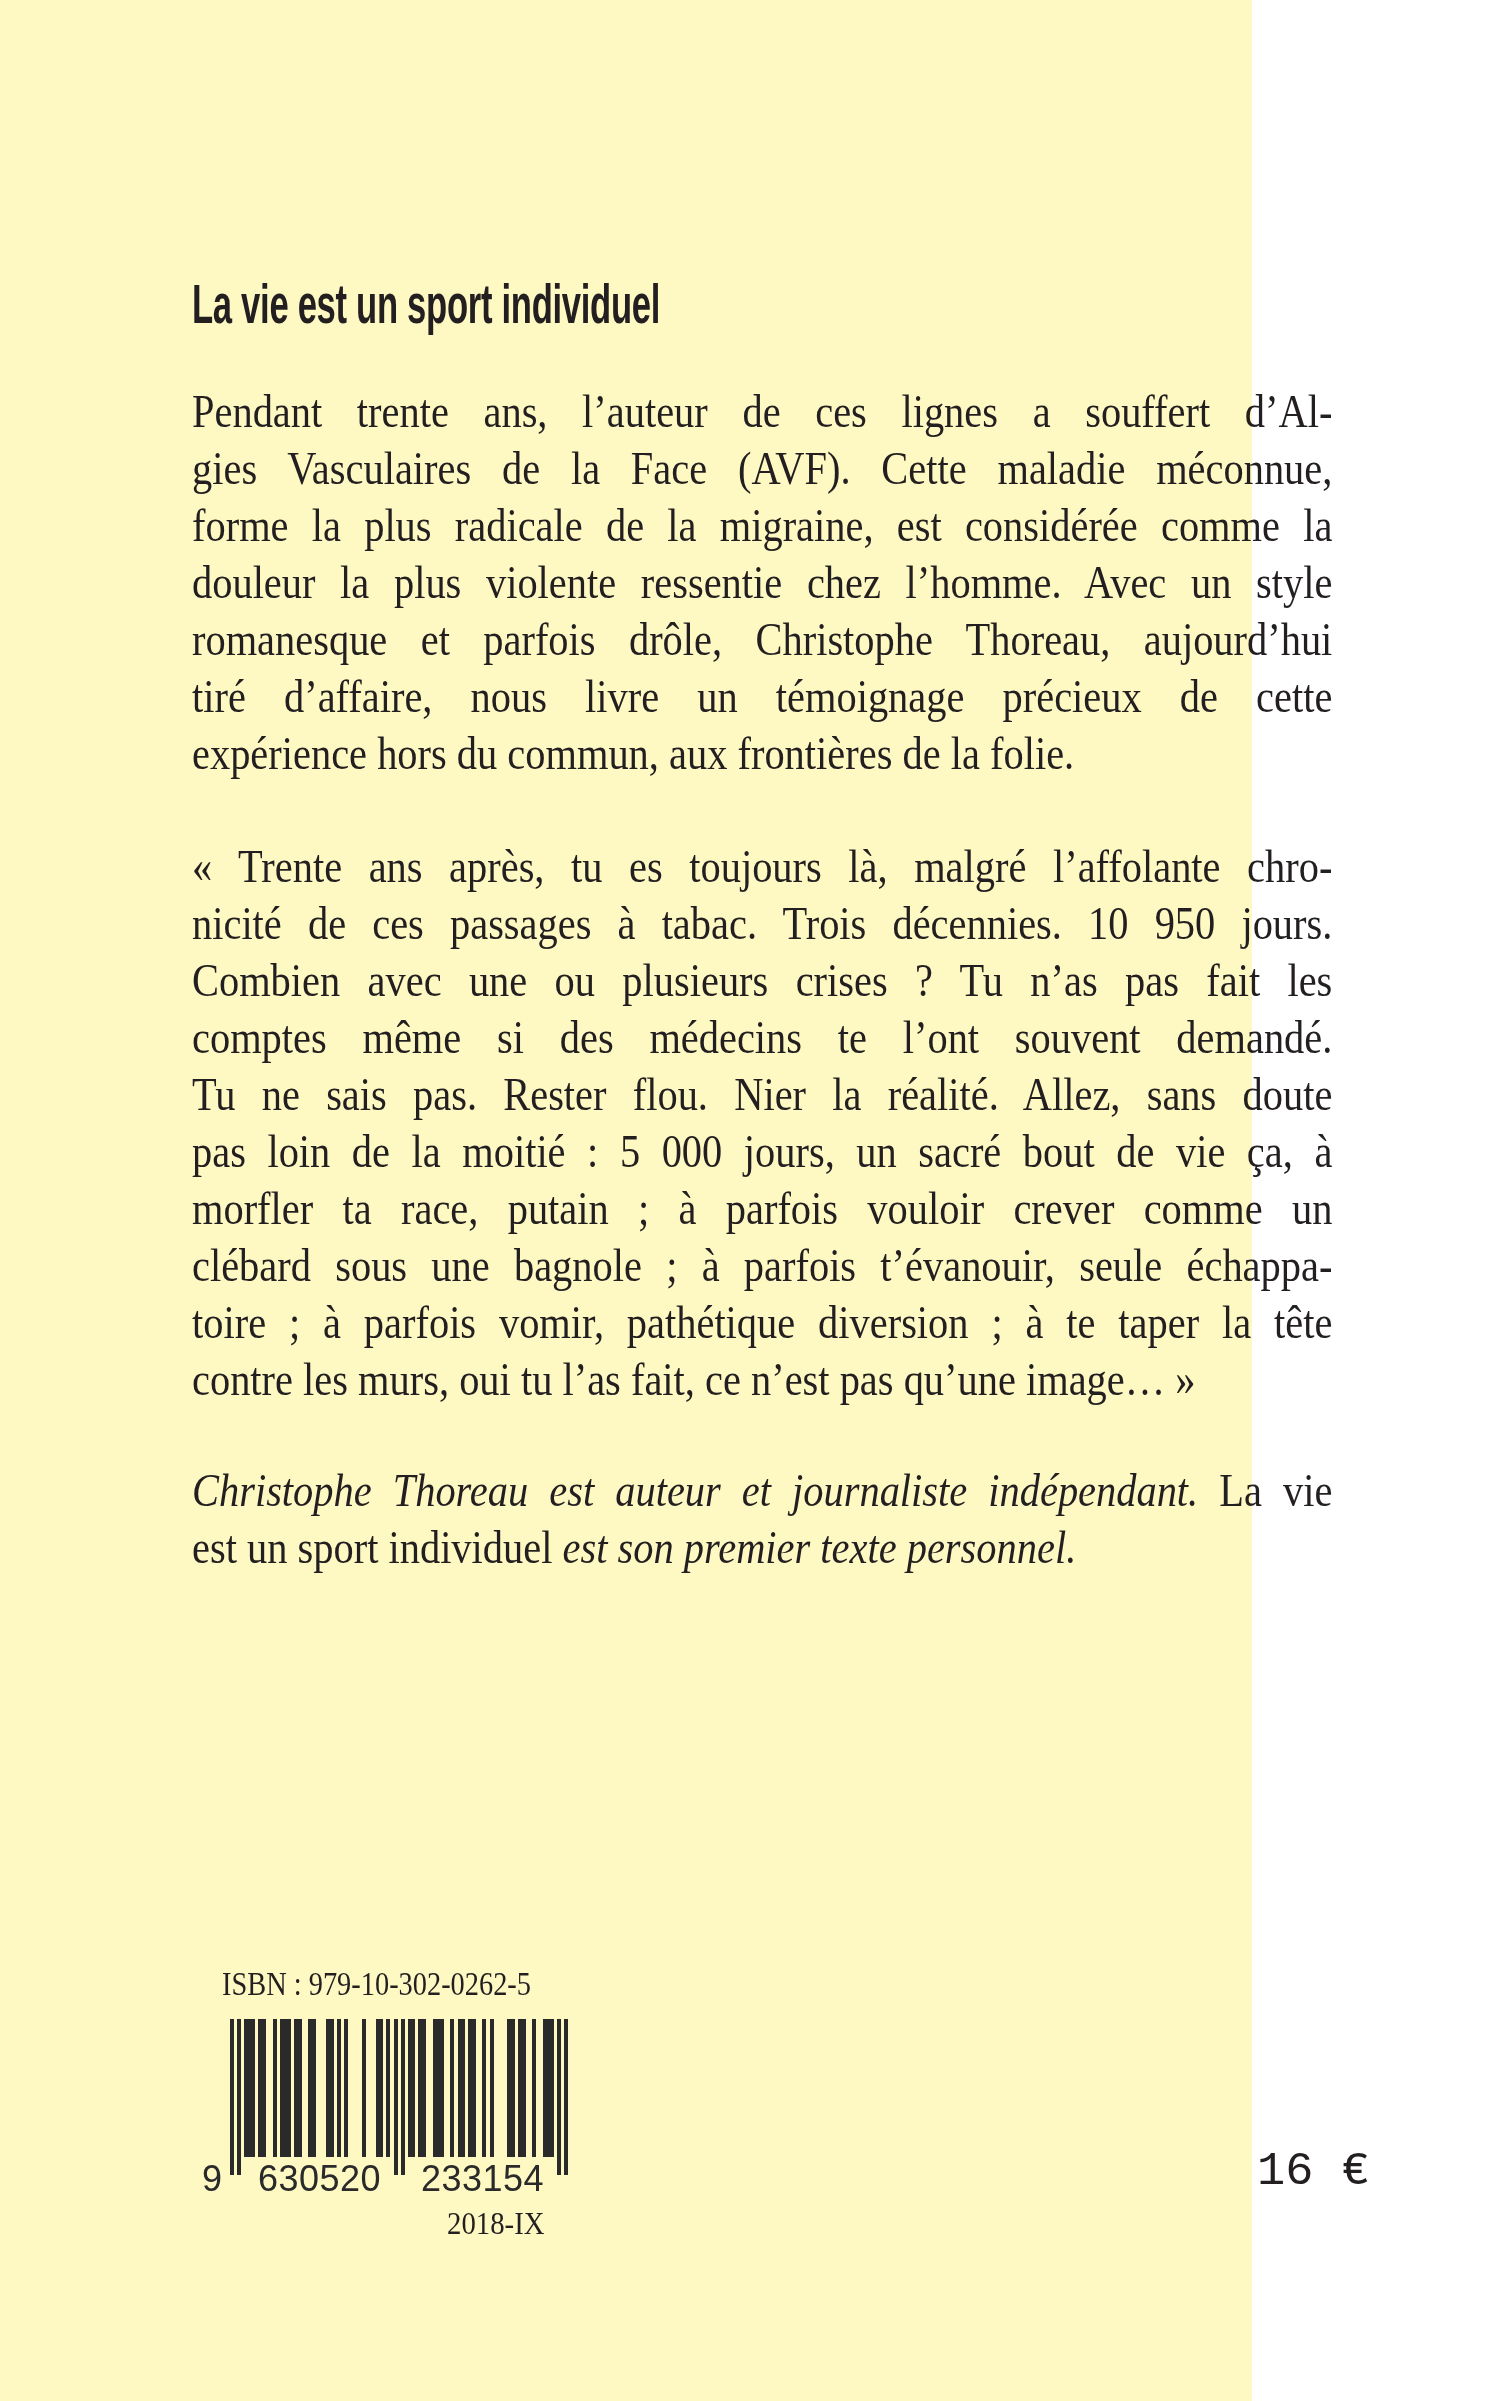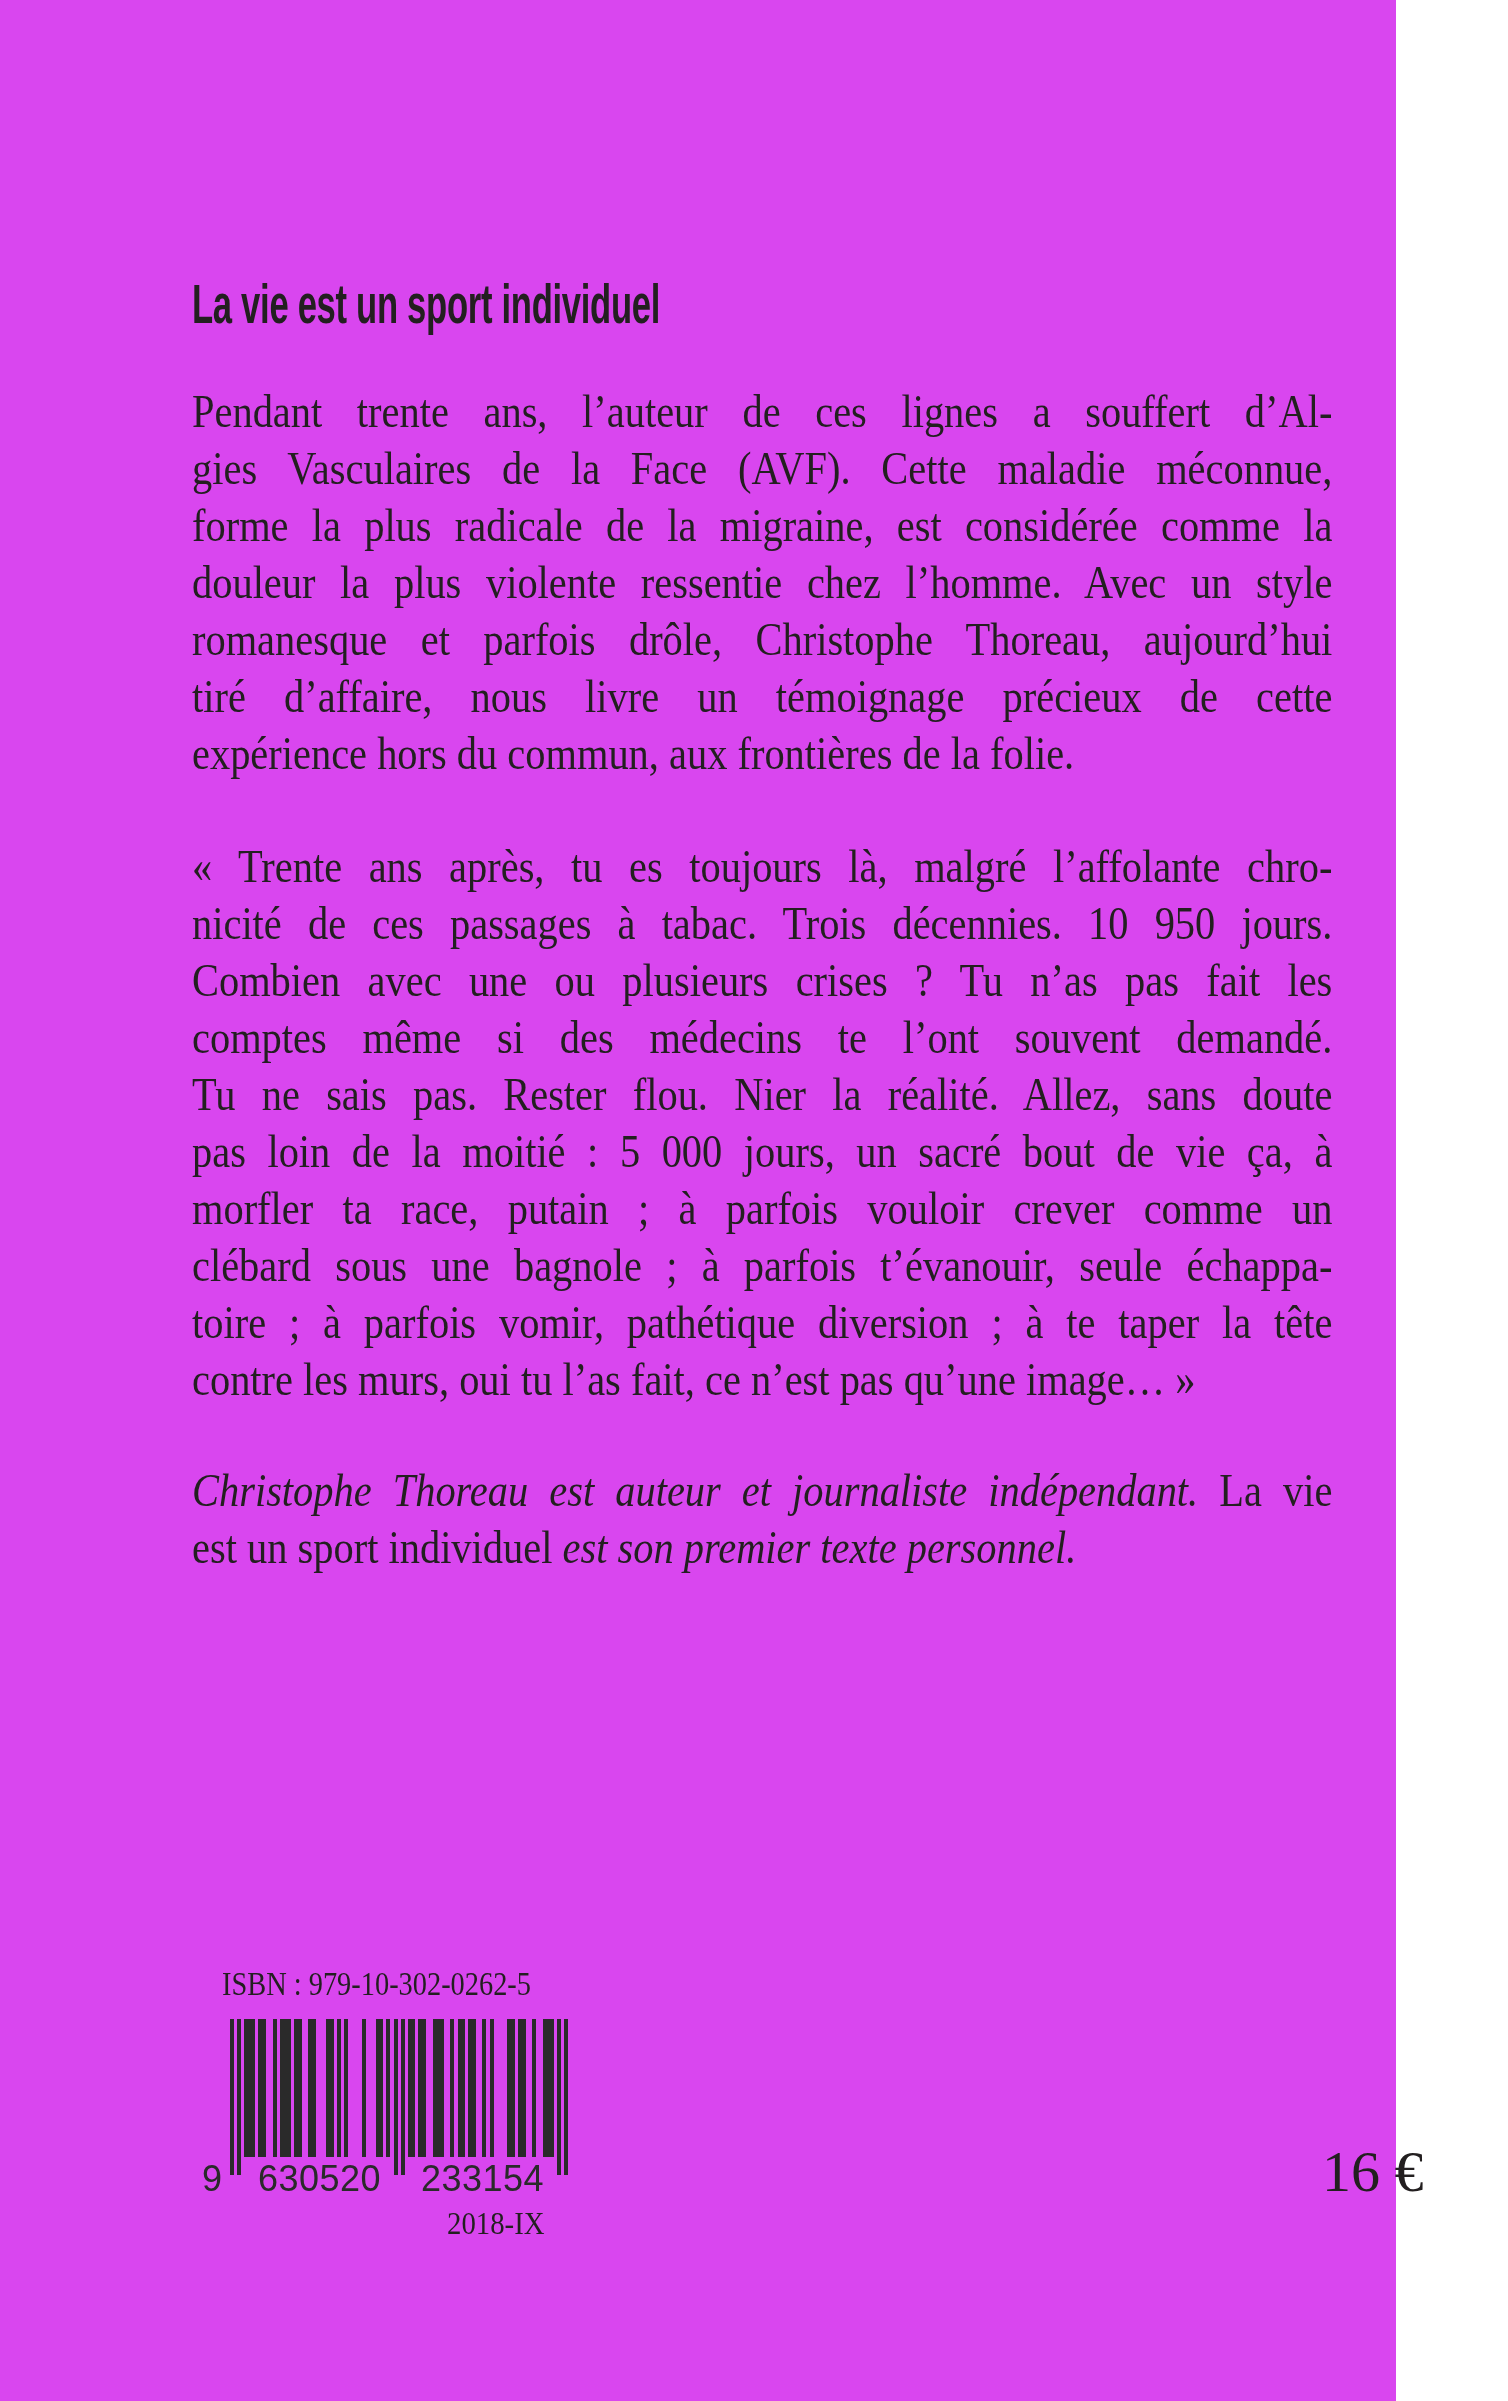--- a/index.html
+++ b/index.html
@@ -1,17 +1,17 @@
 <!DOCTYPE html>
 <html style="font-size:15px"><head>
 <meta charset="utf-8">
 <style>
   html, body { margin: 0; padding: 0; background: #ffffff; }
   body { width: 1508px; height: 2402px; position: relative; overflow: hidden; color: #231f20; }
-  .page { position: absolute; left: 0; top: 0; width: 1396px; height: 2402px; background: #d946ef; }
+  .page { position: absolute; left: 0; top: 0; width: 1252px; height: 2402px; background: #fef9c3; }
 
   .title {
     position: absolute; left: 192px; top: 271px;
     font-family: "Liberation Sans", sans-serif; font-weight: bold;
     font-size: 55px; line-height: 66px; white-space: nowrap;
     transform: scaleX(0.63); transform-origin: left top;
     letter-spacing: -0.5px; color: #231f20;
   }
 
   .column {
@@ -33,22 +33,22 @@
   .bc-digits { position: absolute; font-family: "Liberation Sans", sans-serif; font-size: 36px; line-height: 38px; color: #2a2a2a; white-space: nowrap; }
   .bc-first { left: 202px; top: 2160px; }
   .bc-left { left: 258px; top: 2160px; letter-spacing: 0.5px; }
   .bc-right { left: 421px; top: 2160px; letter-spacing: 0.5px; }
   .edition {
     position: absolute; left: 447px; top: 2204px;
     font-family: "Liberation Serif", serif; font-size: 32px; line-height: 38px;
     white-space: nowrap; transform: scaleX(0.9); transform-origin: left top;
   }
   .price {
-    position: absolute; left: 1322px; top: 2143px;
-    font-family: Liberation Serif, serif; font-size: 58px; line-height: 57px; white-space: nowrap;
+    position: absolute; left: 1257px; top: 2143px;
+    font-family: Liberation Mono, monospace; font-size: 47px; line-height: 57px; white-space: nowrap;
   }
 </style>
 </head>
 <body>
 
 <div class="page">
 
   <div class="title">La vie est un sport individuel</div>
 
   <div class="column" style="top:383px;">

